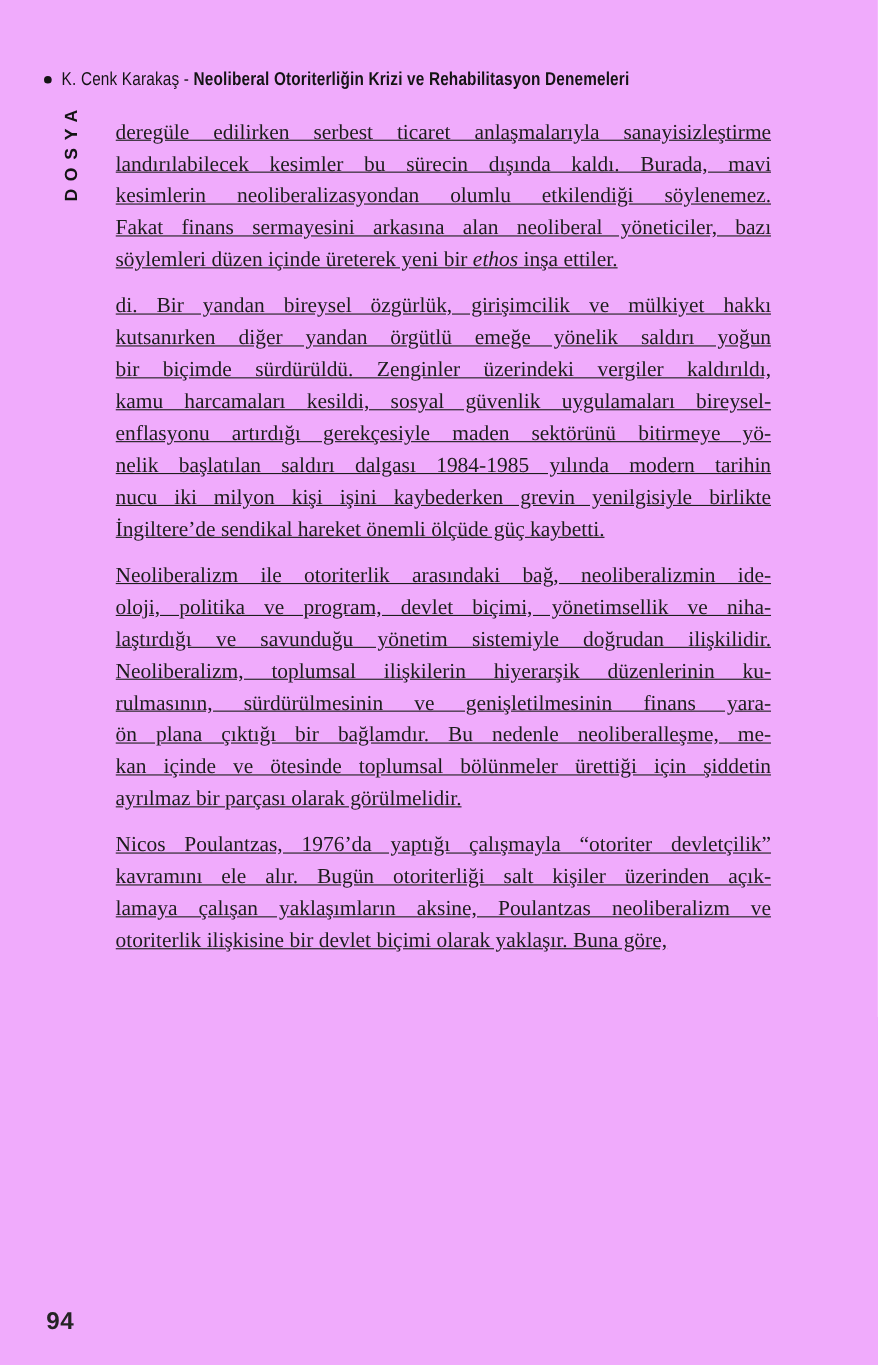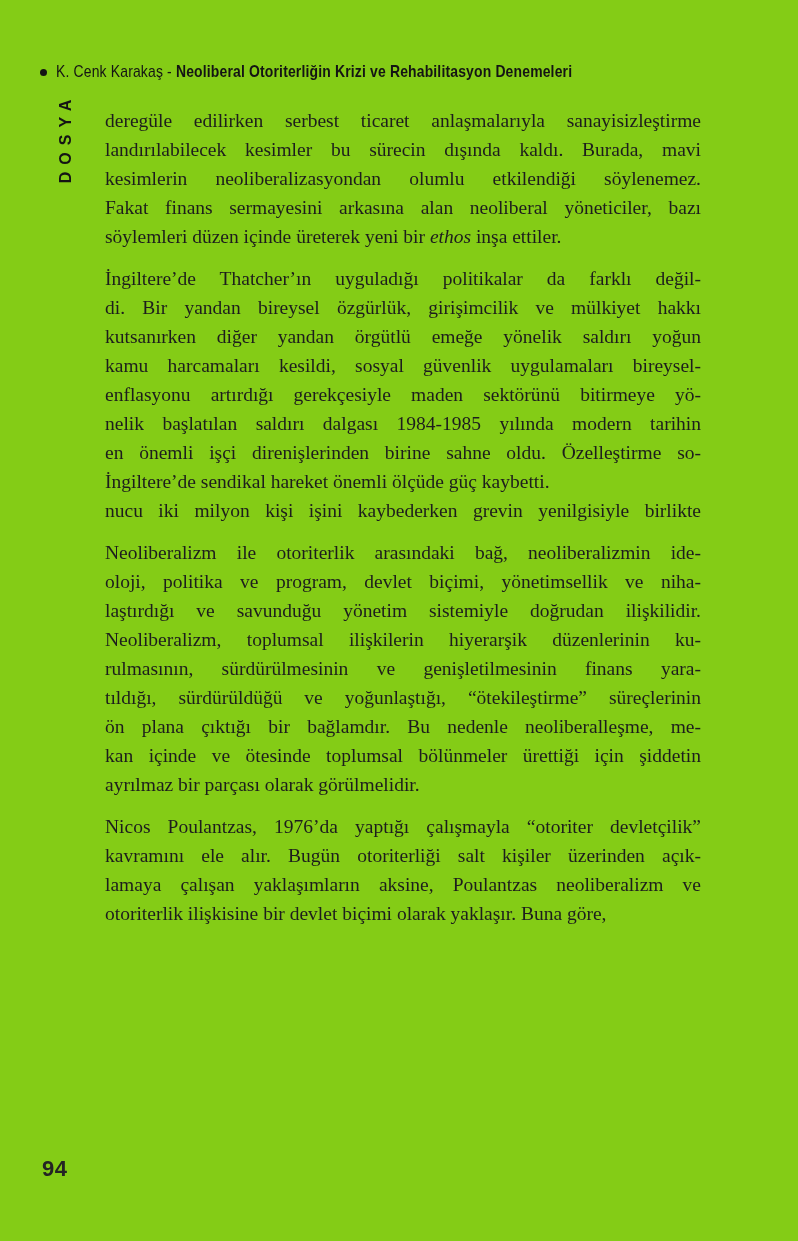--- a/index.html
+++ b/index.html
@@ -1,21 +1,21 @@
 <!DOCTYPE html>
 <html><head>
 <meta charset="utf-8">
 <style>
   html, body { margin: 0; padding: 0; }
   body { background: #ffffff; }
   .page {
     position: relative;
     width: 798px;
     height: 1241px;
-    background: #84cc16;
+    background: #f0abfc;
     color: #1d1d1d;
     overflow: hidden;
     font-family: "Liberation Serif", serif;
   }
 
   
   .running-header {
     position: absolute;
     left: 40px;
     top: 62px;
@@ -59,20 +59,21 @@
     color: #141414;
     line-height: 20px;
   }
 
   
   .body-col {
     position: absolute;
     left: 105px;
     top: 106px;
     width: 596px;
+    text-decoration: underline;
   }
   .para { margin: 0 0 13px 0; }
   .line {
     font-size: 19.5px;
     line-height: 29px;
     max-height: 29px;
     overflow: hidden;
     text-align: justify;
     text-align-last: justify;
     text-justify: inter-word;
@@ -86,21 +87,21 @@
     font-size: 23px;
     line-height: 30px;
     letter-spacing: 0.2px;
     color: #1a1a1a;
     margin: 27px 0 15px 0;
   }
 
   .page-number {
     position: absolute;
     left: 42px;
-    top: 1156px;
+    top: 1188px;
     font-family: "Liberation Sans", sans-serif;
     font-weight: 700;
     font-size: 22px;
     color: #242424;
     letter-spacing: 0.5px;
   }
 </style>
 </head>
 <body>
 
@@ -115,37 +116,35 @@
 
   <div class="body-col">
       <div class="para">
         <div class="line"><span>deregüle edilirken serbest ticaret anlaşmalarıyla sanayisizleştirme</span></div>
         <div class="line"><span>landırılabilecek kesimler bu sürecin dışında kaldı. Burada, mavi</span></div>
         <div class="line"><span>kesimlerin neoliberalizasyondan olumlu etkilendiği söylenemez.</span></div>
         <div class="line"><span>Fakat finans sermayesini arkasına alan neoliberal yöneticiler, bazı</span></div>
         <div class="line last"><span>söylemleri düzen içinde üreterek yeni bir </span><span class="italic">ethos</span><span> inşa ettiler.</span></div>
       </div>
       <div class="para">
-        <div class="line"><span>İngiltere’de Thatcher’ın uyguladığı politikalar da farklı değil-</span></div>
         <div class="line"><span>di. Bir yandan bireysel özgürlük, girişimcilik ve mülkiyet hakkı</span></div>
         <div class="line"><span>kutsanırken diğer yandan örgütlü emeğe yönelik saldırı yoğun</span></div>
+        <div class="line"><span>bir biçimde sürdürüldü. Zenginler üzerindeki vergiler kaldırıldı,</span></div>
         <div class="line"><span>kamu harcamaları kesildi, sosyal güvenlik uygulamaları bireysel-</span></div>
         <div class="line"><span>enflasyonu artırdığı gerekçesiyle maden sektörünü bitirmeye yö-</span></div>
         <div class="line"><span>nelik başlatılan saldırı dalgası 1984-1985 yılında modern tarihin</span></div>
-        <div class="line"><span>en önemli işçi direnişlerinden birine sahne oldu. Özelleştirme so-</span></div>
+        <div class="line"><span>nucu iki milyon kişi işini kaybederken grevin yenilgisiyle birlikte</span></div>
         <div class="line last"><span>İngiltere’de sendikal hareket önemli ölçüde güç kaybetti.</span></div>
-        <div class="line"><span>nucu iki milyon kişi işini kaybederken grevin yenilgisiyle birlikte</span></div>
       </div>
       <div class="para">
         <div class="line"><span>Neoliberalizm ile otoriterlik arasındaki bağ, neoliberalizmin ide-</span></div>
         <div class="line"><span>oloji, politika ve program, devlet biçimi, yönetimsellik ve niha-</span></div>
         <div class="line"><span>laştırdığı ve savunduğu yönetim sistemiyle doğrudan ilişkilidir.</span></div>
         <div class="line"><span>Neoliberalizm, toplumsal ilişkilerin hiyerarşik düzenlerinin ku-</span></div>
         <div class="line"><span>rulmasının, sürdürülmesinin ve genişletilmesinin finans yara-</span></div>
-        <div class="line"><span>tıldığı, sürdürüldüğü ve yoğunlaştığı, “ötekileştirme” süreçlerinin</span></div>
         <div class="line"><span>ön plana çıktığı bir bağlamdır. Bu nedenle neoliberalleşme, me-</span></div>
         <div class="line"><span>kan içinde ve ötesinde toplumsal bölünmeler ürettiği için şiddetin</span></div>
         <div class="line last"><span>ayrılmaz bir parçası olarak görülmelidir.</span></div>
       </div>
       <div class="para">
         <div class="line"><span>Nicos Poulantzas, 1976’da yaptığı çalışmayla “otoriter devletçilik”</span></div>
         <div class="line"><span>kavramını ele alır. Bugün otoriterliği salt kişiler üzerinden açık-</span></div>
         <div class="line"><span>lamaya çalışan yaklaşımların aksine, Poulantzas neoliberalizm ve</span></div>
         <div class="line last"><span>otoriterlik ilişkisine bir devlet biçimi olarak yaklaşır. Buna göre,</span></div>
       </div>

